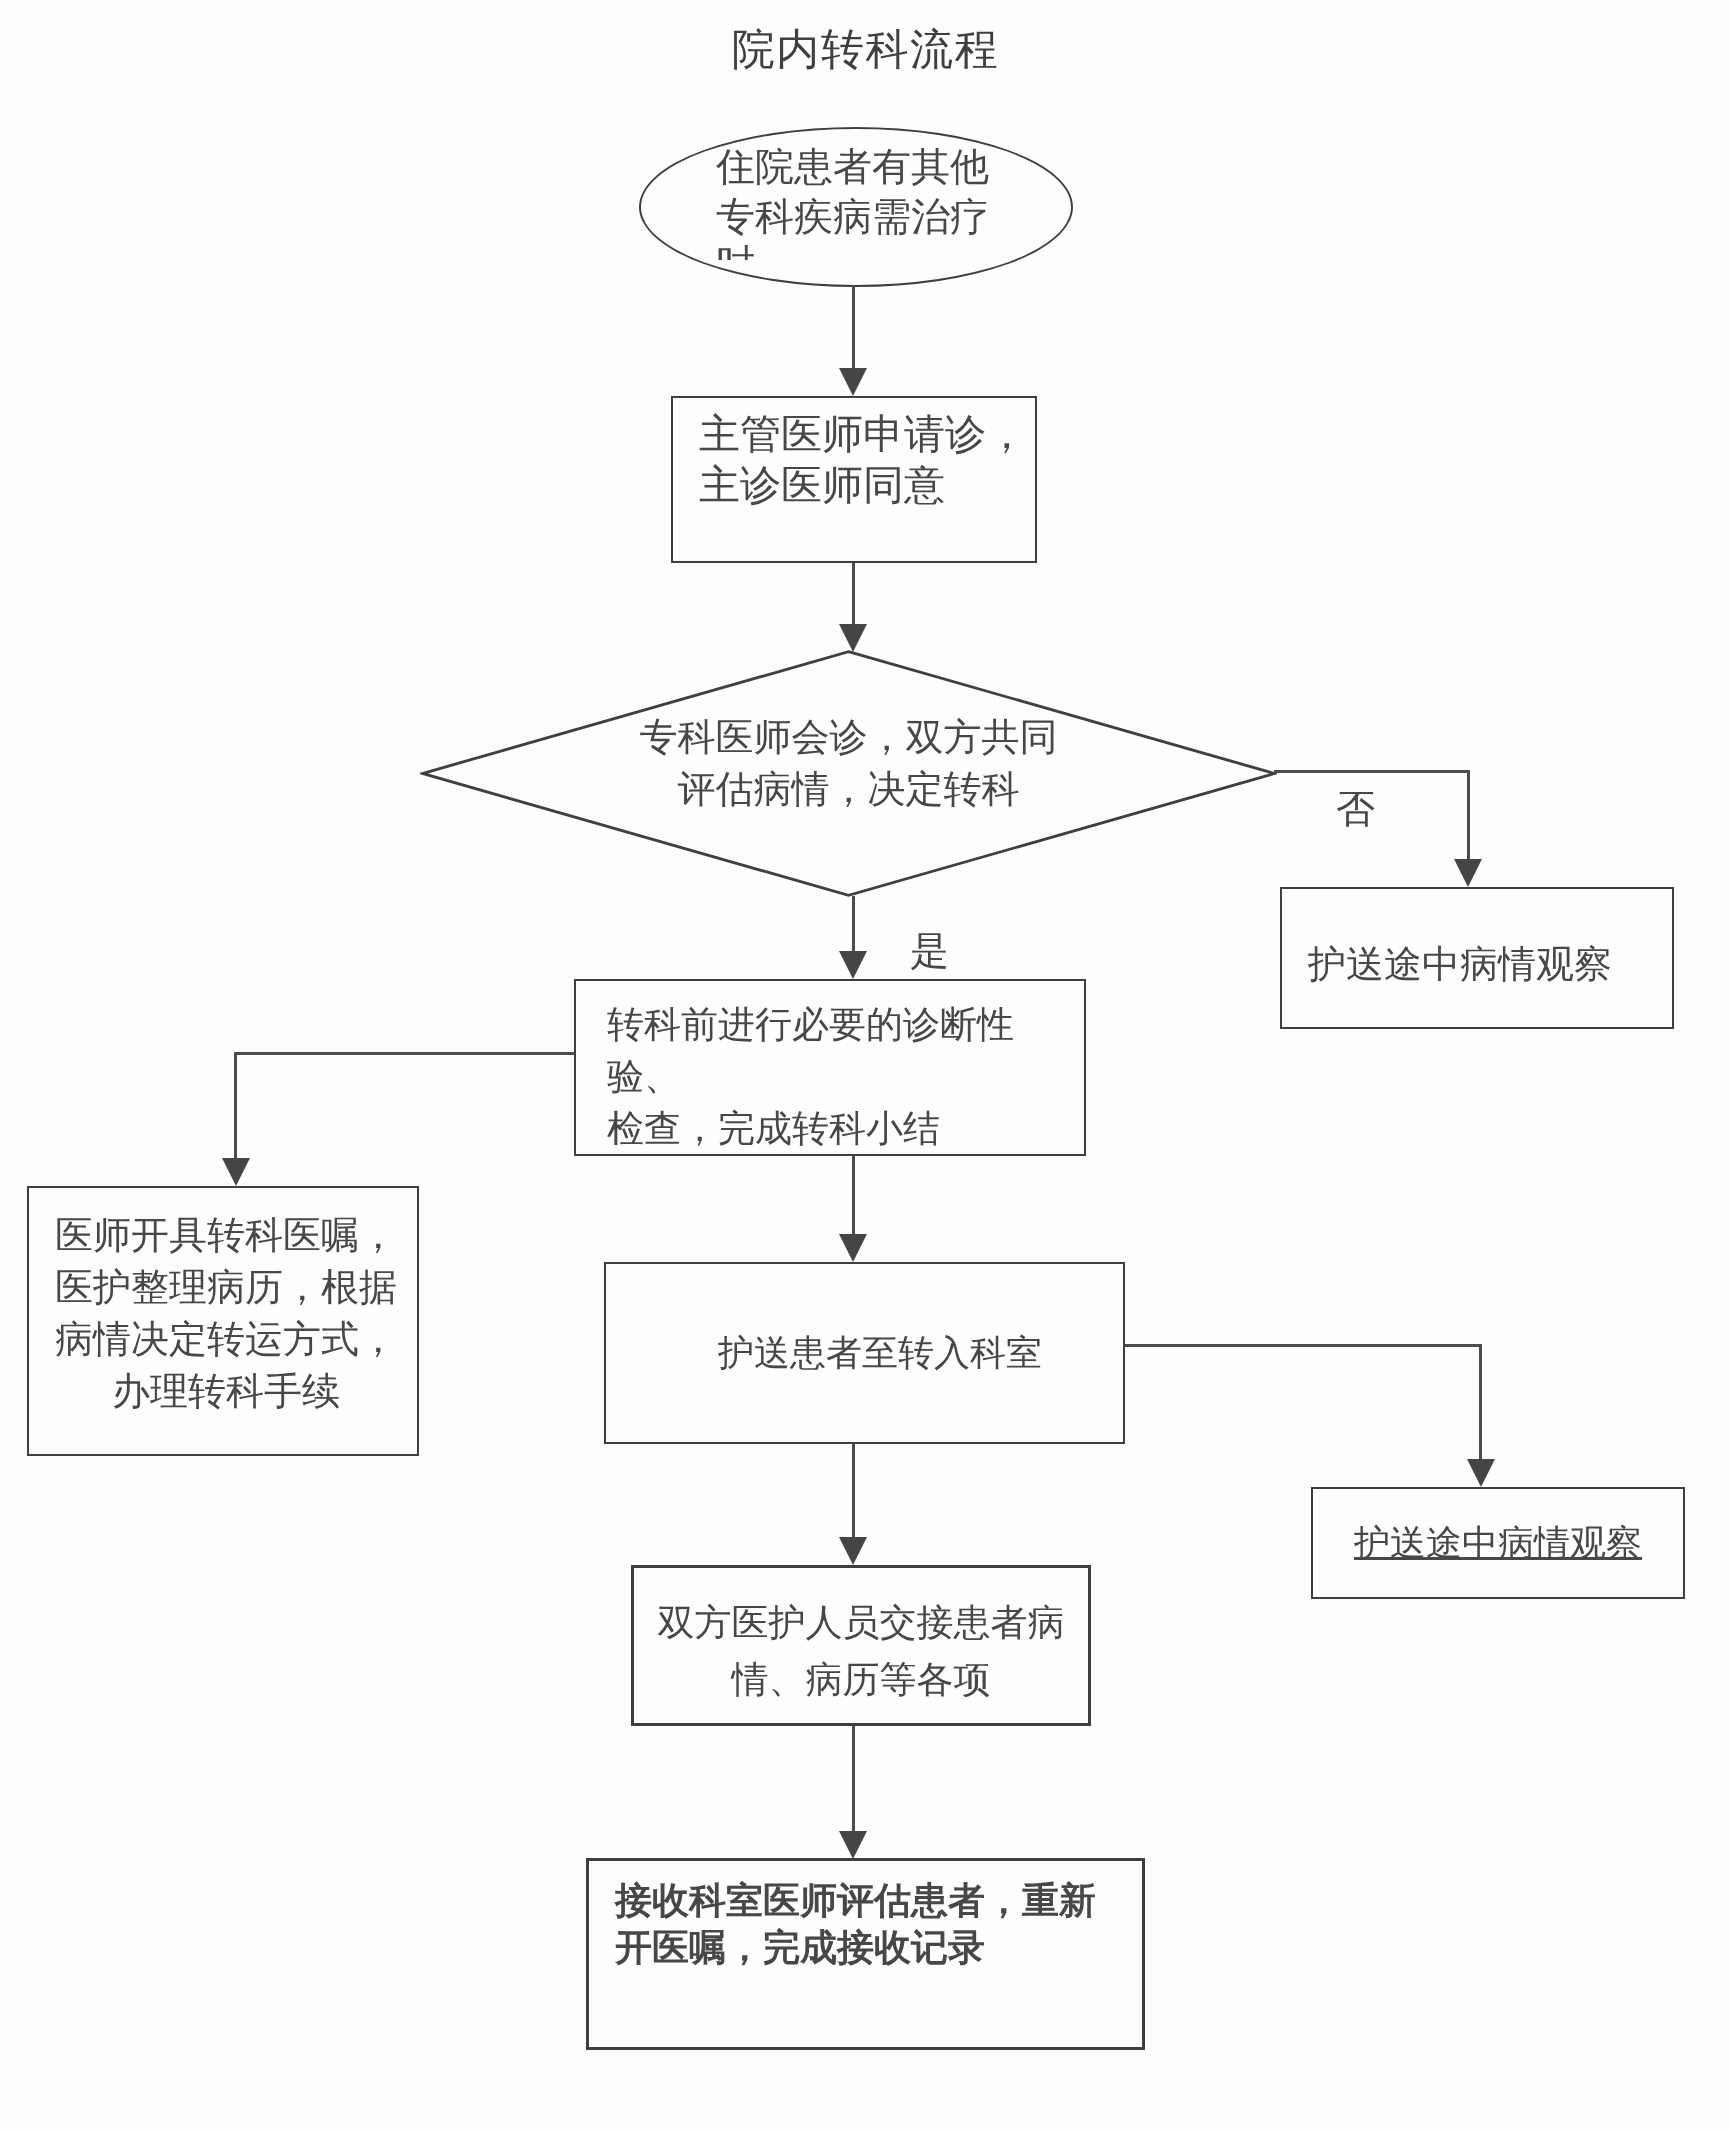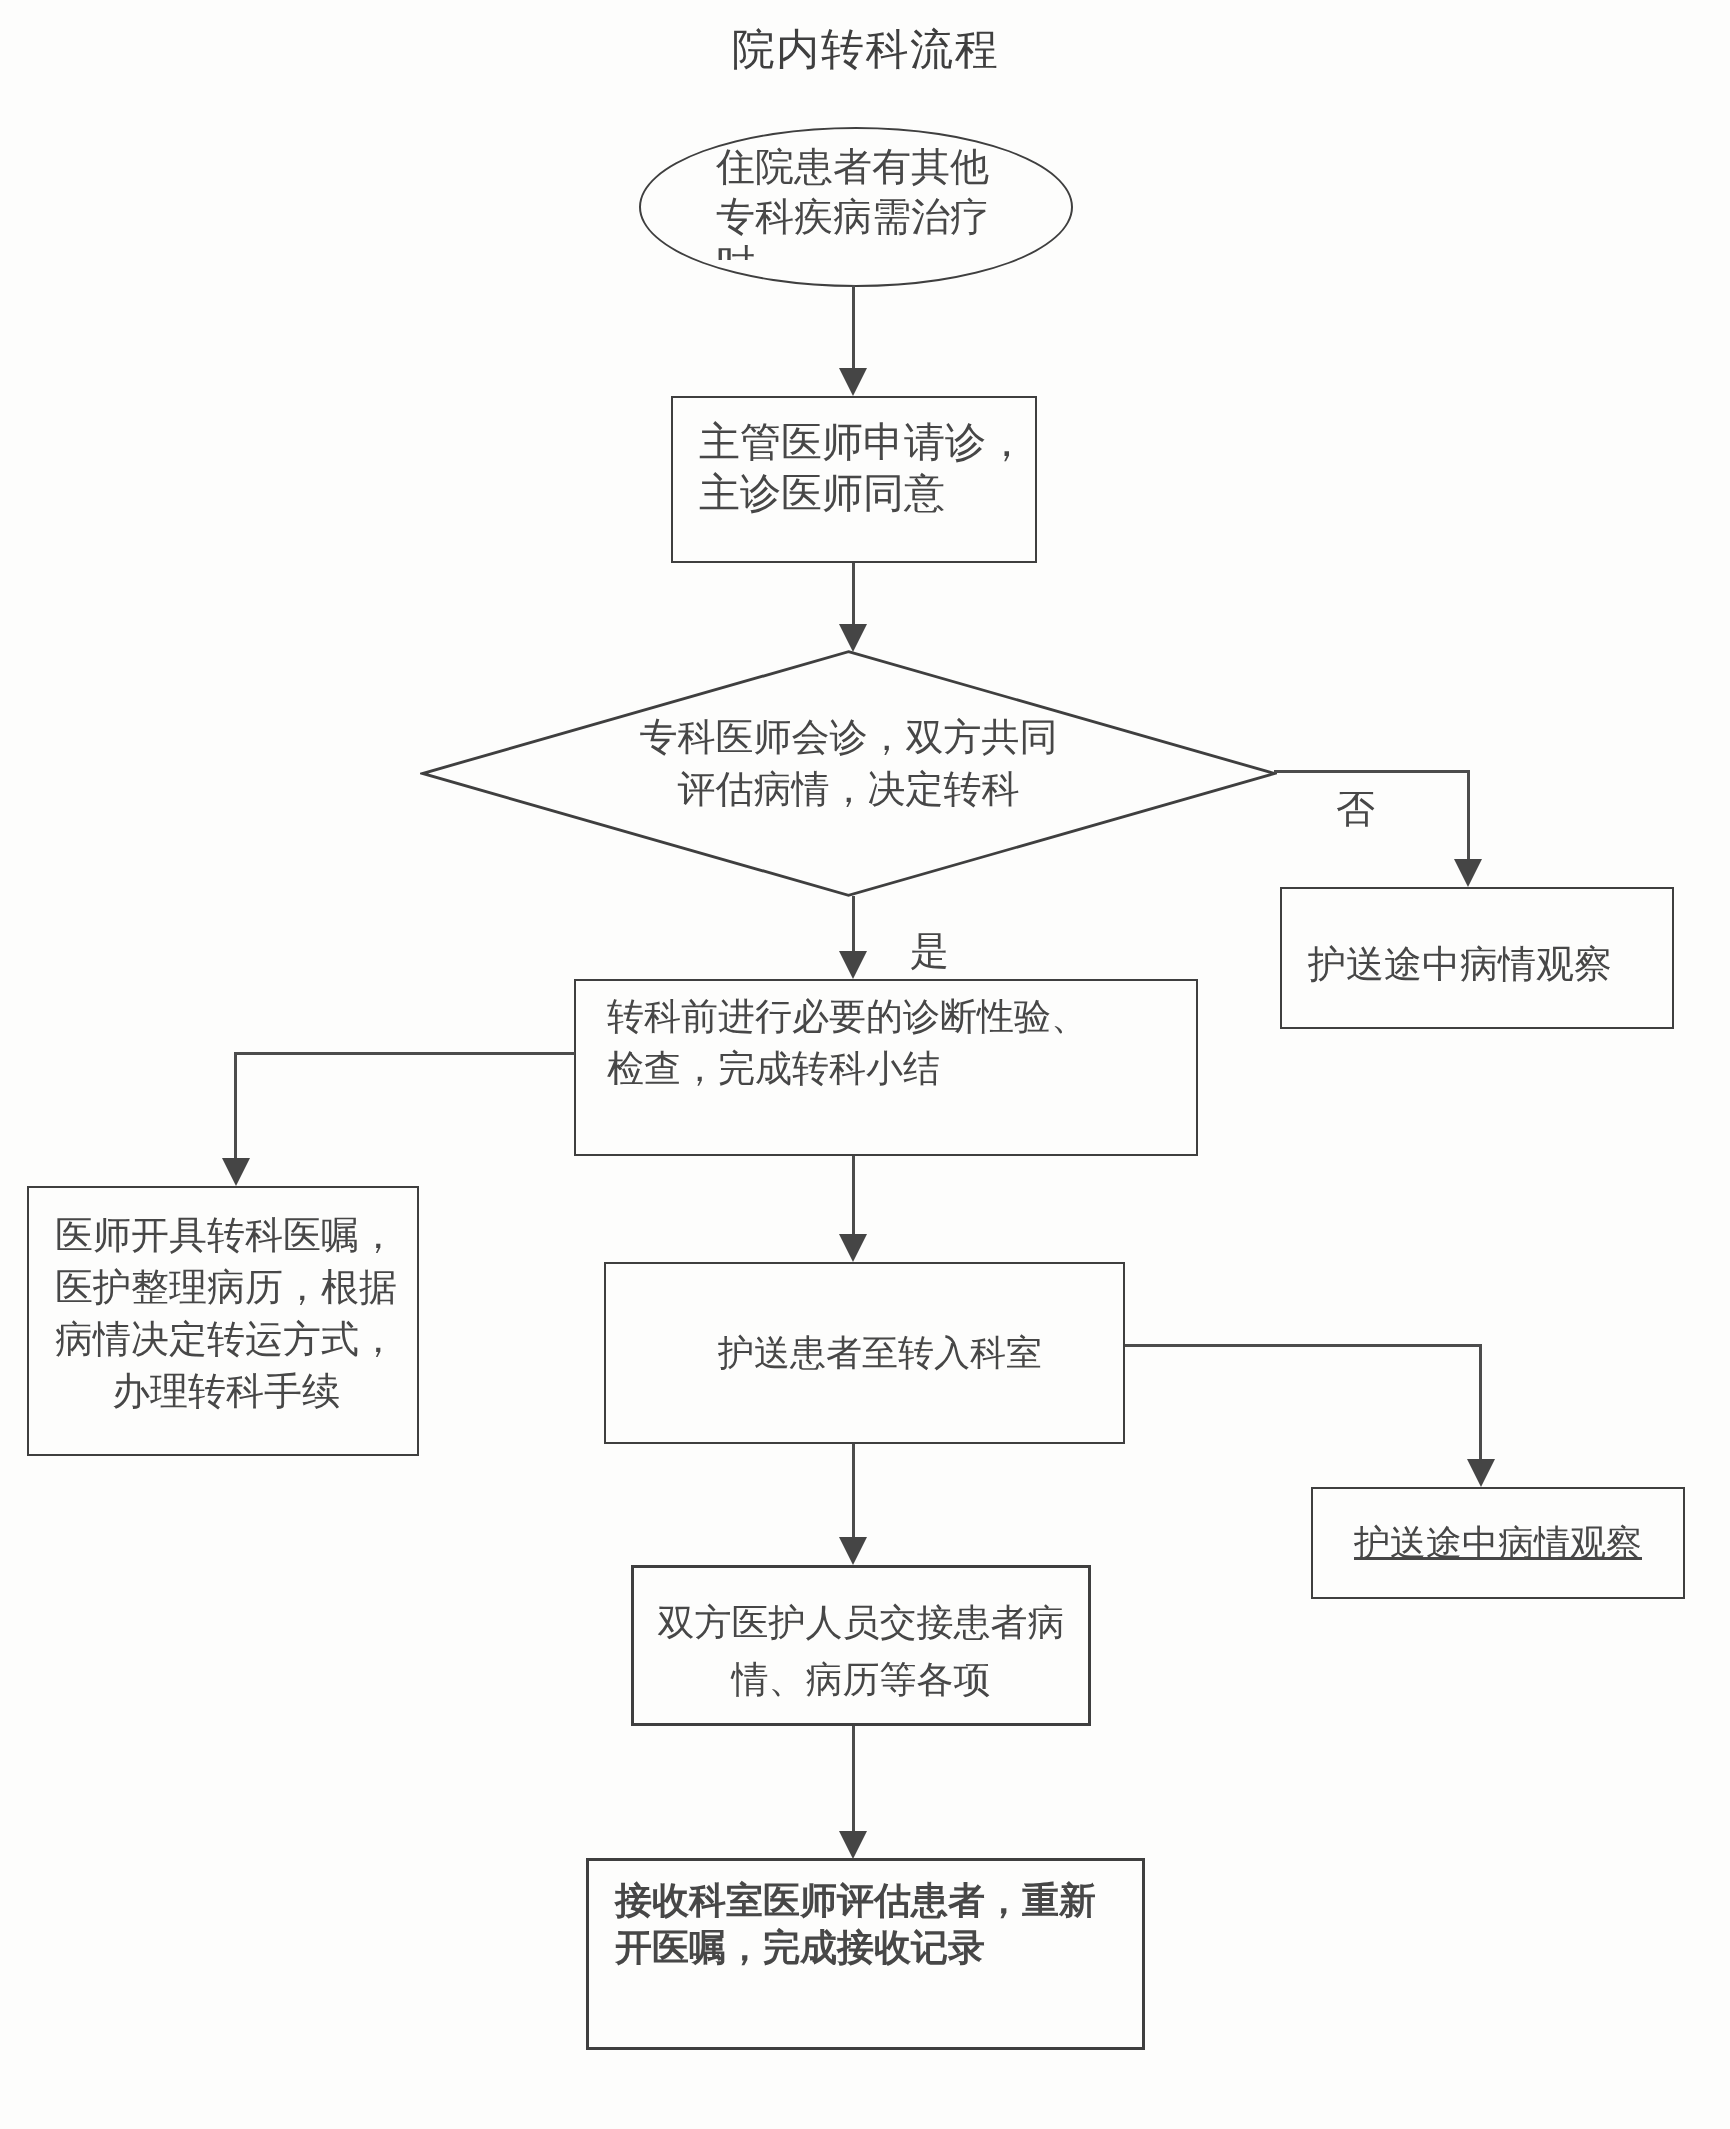--- a/index.html
+++ b/index.html
@@ -15,25 +15,25 @@
     position:absolute;left:0;top:21px;width:100%;
     text-align:center;font-size:43px;letter-spacing:1.6px;color:#3f3f3f;
   }
   .node{position:absolute;border:2.5px solid #3f3f3f;box-sizing:border-box;background:#fdfdfc;}
   .ellipse{
     left:639px;top:127px;width:434px;height:160px;
     border-radius:50%;
   }
   .ellipse-text{width:280px;margin:13px auto 0;font-size:39px;line-height:50px;text-align:left;}
   .clip-line{height:18px;overflow:hidden;line-height:43px;}
-  .apply{left:671px;top:396px;width:366px;height:167px;padding:19px 0 0 26px;font-size:41px;line-height:51px;}
+  .apply{left:671px;top:396px;width:366px;height:167px;padding:11px 0 0 26px;font-size:41px;line-height:51px;}
   .diamond-wrap{position:absolute;left:420px;top:649px;width:857px;height:249px;}
   .diamond-text{position:absolute;left:0;top:62px;width:100%;text-align:center;font-size:38px;line-height:52px;}
   .consent{left:1280px;top:887px;width:394px;height:142px;display:flex;align-items:center;padding:13px 0 0 26px;font-size:38px;}
-  .prepare{left:574px;top:979px;width:624px;height:177px;padding:10px 0 0 31px;font-size:37px;line-height:52px;}
+  .prepare{left:574px;top:979px;width:512px;height:177px;padding:18px 0 0 31px;font-size:37px;line-height:52px;}
   .orders{left:27px;top:1186px;width:392px;height:270px;padding:21px 0 0 26px;font-size:38px;line-height:52px;}
   .orders-center{margin-left:57px;}
   .escort{left:604px;top:1262px;width:521px;height:182px;display:flex;align-items:center;padding-left:112px;font-size:36px;}
   .observe{left:1311px;top:1487px;width:374px;height:112px;display:flex;align-items:center;justify-content:center;font-size:36px;text-decoration:underline;}
   .handover{left:631px;top:1565px;width:460px;height:161px;border-width:3.3px;text-align:center;padding-top:26px;font-size:37px;line-height:57px;}
   .receive{left:586px;top:1858px;width:559px;height:192px;border-width:3.3px;padding:15.5px 0 0 26px;font-size:37px;line-height:47px;font-weight:bold;}
   .vline,.hline{position:absolute;background:#4c4c4c;}
   .vline{width:3.3px;}
   .hline{height:3.3px;}
   .arrow{position:absolute;width:0;height:0;

